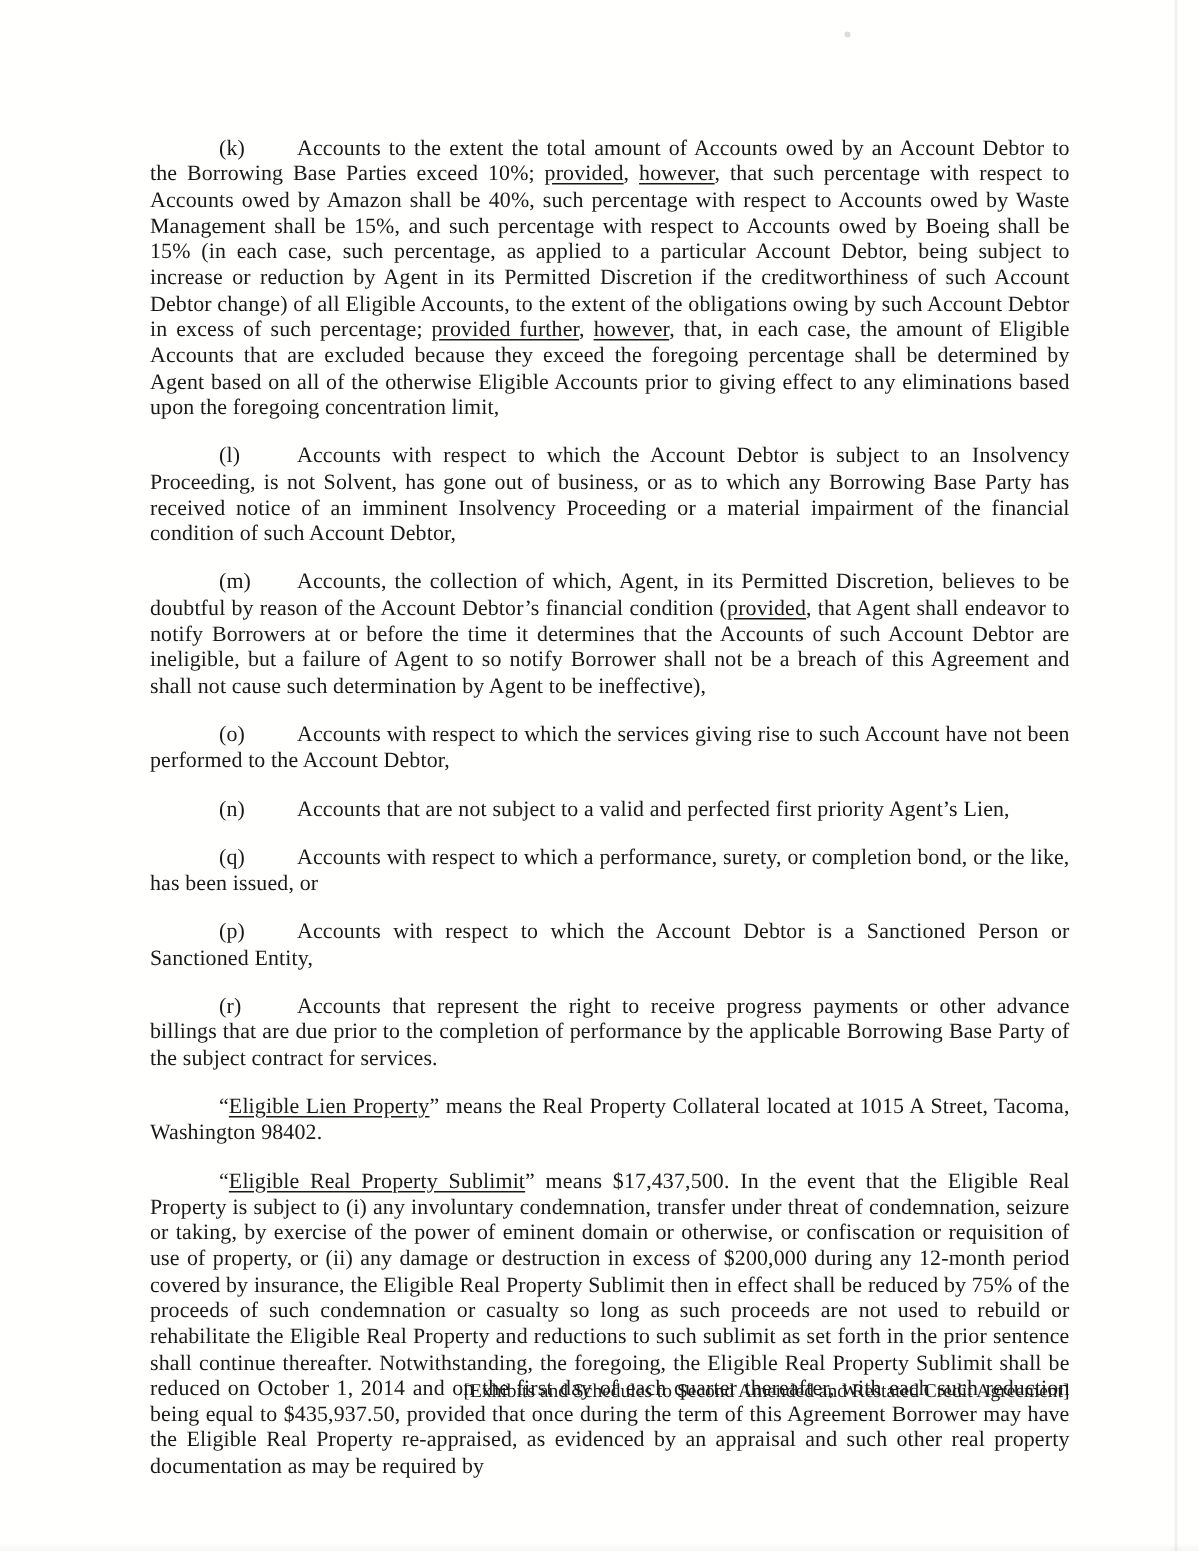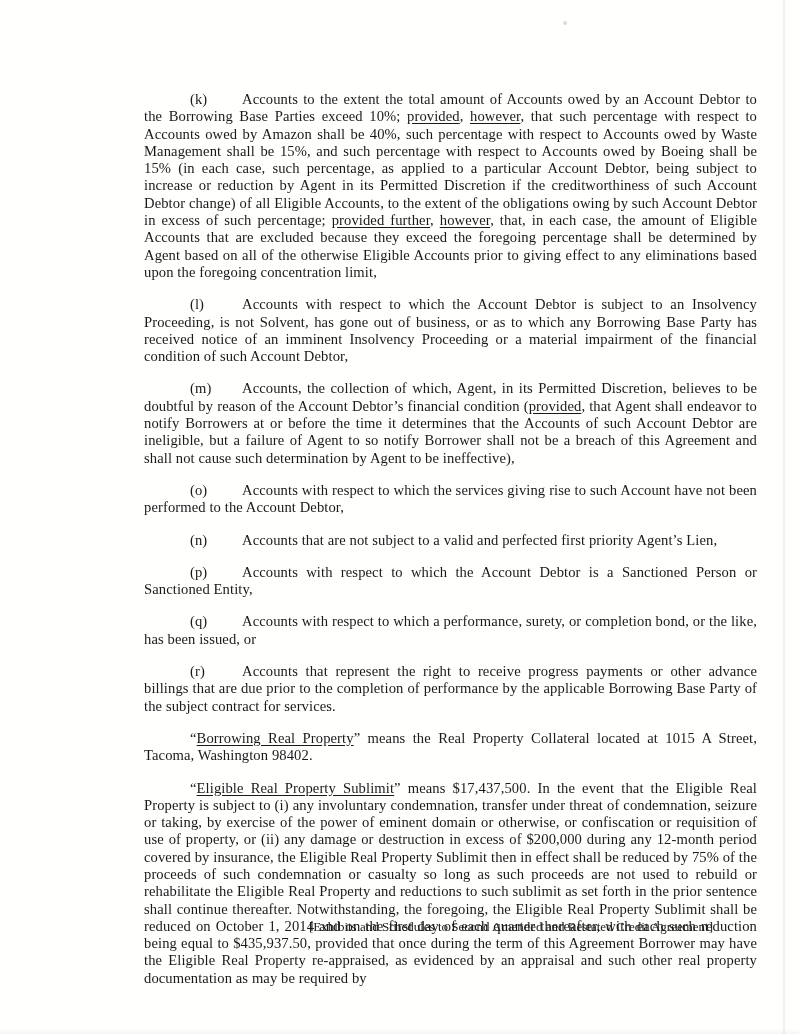--- a/index.html
+++ b/index.html
@@ -10,21 +10,20 @@
     background: #fffffe;
     overflow: hidden;
     font-family: "Liberation Serif", "DejaVu Serif", serif;
     color: #191919;
   }
   .body-text {
     position: absolute;
     left: 100px;
     top: 91px;
     width: 613px;
-    margin-left: 44px;
   }
   .para {
     margin: 0 0 15px 0;
     font-size: 14.6px;
     line-height: 17.3px;
     text-align: justify;
     text-indent: 46px;
     letter-spacing: 0.1px;
   }
   .plabel {
@@ -75,23 +74,23 @@
   <div class="artifact-dot"></div>
   <div class="edge-line"></div>
   <div class="bottom-shade"></div>
 
   <div class="body-text">
       <p class="para"><span class="plabel">(k)</span><span>Accounts to the extent the total amount of Accounts owed by an Account Debtor to the Borrowing Base Parties exceed 10%; </span><span class="u">provided</span><span>, </span><span class="u">however</span><span>, that such percentage with respect to Accounts owed by Amazon shall be 40%, such percentage with respect to Accounts owed by Waste Management shall be 15%, and such percentage with respect to Accounts owed by Boeing shall be 15% (in each case, such percentage, as applied to a particular Account Debtor, being subject to increase or reduction by Agent in its Permitted Discretion if the creditworthiness of such Account Debtor change) of all Eligible Accounts, to the extent of the obligations owing by such Account Debtor in excess of such percentage; </span><span class="u">provided further</span><span>, </span><span class="u">however</span><span>, that, in each case, the amount of Eligible Accounts that are excluded because they exceed the foregoing percentage shall be determined by Agent based on all of the otherwise Eligible Accounts prior to giving effect to any eliminations based upon the foregoing concentration limit,</span></p>
       <p class="para"><span class="plabel">(l)</span><span>Accounts with respect to which the Account Debtor is subject to an Insolvency Proceeding, is not Solvent, has gone out of business, or as to which any Borrowing Base Party has received notice of an imminent Insolvency Proceeding or a material impairment of the financial condition of such Account Debtor,</span></p>
       <p class="para"><span class="plabel">(m)</span><span>Accounts, the collection of which, Agent, in its Permitted Discretion, believes to be doubtful by reason of the Account Debtor’s financial condition (</span><span class="u">provided</span><span>, that Agent shall endeavor to notify Borrowers at or before the time it determines that the Accounts of such Account Debtor are ineligible, but a failure of Agent to so notify Borrower shall not be a breach of this Agreement and shall not cause such determination by Agent to be ineffective),</span></p>
       <p class="para"><span class="plabel">(o)</span><span>Accounts with respect to which the services giving rise to such Account have not been performed to the Account Debtor,</span></p>
       <p class="para"><span class="plabel">(n)</span><span>Accounts that are not subject to a valid and perfected first priority Agent’s Lien,</span></p>
+      <p class="para"><span class="plabel">(q)</span><span>Accounts with respect to which a performance, surety, or completion bond, or the like, has been issued, or</span></p>
       <p class="para"><span class="plabel">(p)</span><span>Accounts with respect to which the Account Debtor is a Sanctioned Person or Sanctioned Entity,</span></p>
-      <p class="para"><span class="plabel">(q)</span><span>Accounts with respect to which a performance, surety, or completion bond, or the like, has been issued, or</span></p>
       <p class="para"><span class="plabel">(r)</span><span>Accounts that represent the right to receive progress payments or other advance billings that are due prior to the completion of performance by the applicable Borrowing Base Party of the subject contract for services.</span></p>
-      <p class="para"><span>“</span><span class="u">Borrowing Real Property</span><span>” means the Real Property Collateral located at 1015 A Street, Tacoma, Washington 98402.</span></p>
+      <p class="para"><span>“</span><span class="u">Eligible Lien Property</span><span>” means the Real Property Collateral located at 1015 A Street, Tacoma, Washington 98402.</span></p>
       <p class="para"><span>“</span><span class="u">Eligible Real Property Sublimit</span><span>” means $17,437,500.  In the event that the Eligible Real Property is subject to (i) any involuntary condemnation, transfer under threat of condemnation, seizure or taking, by exercise of the power of eminent domain or otherwise, or confiscation or requisition of use of property, or (ii) any damage or destruction in excess of $200,000 during any 12-month period covered by insurance, the Eligible Real Property Sublimit then in effect shall be reduced by 75% of the proceeds of such condemnation or casualty so long as such proceeds are not used to rebuild or rehabilitate the Eligible Real Property and reductions to such sublimit as set forth in the prior sentence shall continue thereafter. Notwithstanding, the foregoing, the Eligible Real Property Sublimit shall be reduced on October 1, 2014 and on the first day of each quarter thereafter, with each such reduction being equal to $435,937.50, provided that once during the term of this Agreement Borrower may have the Eligible Real Property re-appraised, as evidenced by an appraisal and such other real property documentation as may be required by</span></p>
     </div>
 
   <div class="footer">
     <div>[Exhibits and Schedules to Second Amended and Restated Credit Agreement]</div>
   </div>
 </div>
 
 </body></html>

